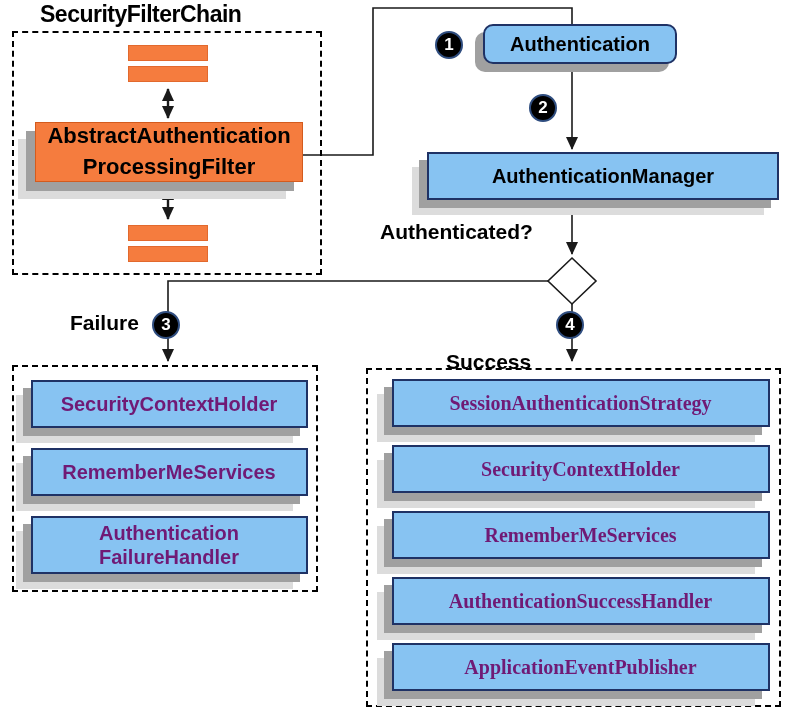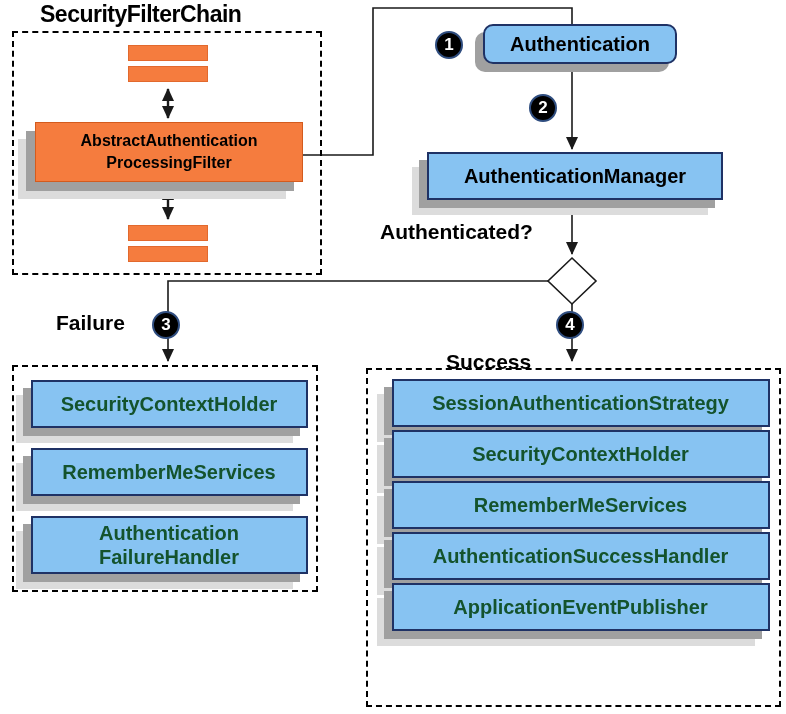--- a/index.html
+++ b/index.html
@@ -11,65 +11,65 @@
     overflow:hidden;
   }
   .abs{position:absolute;}
   #connector-layer{position:absolute;left:0;top:0;z-index:1;}
   .canvas > div{z-index:2;}
 
   
   #title{left:8px;top:1px;font-size:23px;font-weight:bold;color:#000;letter-spacing:-0.5px;margin-left:32px;}
   .flow-label{font-size:21px;font-weight:bold;color:#000000;white-space:nowrap;}
   #authq{left:380px;top:220px;}
-  #failure-label{left:56px;top:311px;}
+  #failure-label{left:70px;top:311px;}
   #success-label{left:446px;top:326px;margin-top:24px;}
 
   
   .dashed{border:2px dashed #000;background:transparent;}
   #sfc{left:12px;top:31px;width:306px;height:240px;}
   #failure-box{left:12px;top:365px;width:306px;height:227px;}
   #success-box{left:366px;top:368px;width:415px;height:339px;}
   .stack{display:flex;flex-direction:column;align-items:center;box-sizing:border-box;}
   #failure-box{padding:13px 0 0 8px;gap:20px;}
-  #success-box{padding:9px 0 0 14px;gap:3px;}
+  #success-box{padding:9px 0 0 14px;gap:18px;font-family:Liberation Serif, serif;}
 
   
   .bar{position:absolute;left:114px;width:80px;height:16px;background:#F57C3E;border:1px solid #E2692D;box-sizing:border-box;}
   #bar1{top:12px;} #bar2{top:33px;} #bar3{top:192px;} #bar4{top:213px;}
   #filter-box{
     position:absolute;left:21px;top:89px;width:268px;height:60px;
     background:#F57C3E;border:1px solid #D35B1E;box-sizing:border-box;
     display:flex;align-items:center;justify-content:center;
-    font-size:16px;font-weight:bold;color:#000;text-align:center;
+    font-size:22px;font-weight:bold;color:#000;text-align:center;
     line-height:1.4;white-space:pre-line;
     box-shadow:-9px 9px 0 #A0A0A0,-17px 17px 0 #DCDCDC;
   }
 
   
   .bbox{
     background:#87C3F2;border:2px solid #1F3265;box-sizing:border-box;
     display:flex;align-items:center;justify-content:center;
-    font-size:20px;font-weight:bold;color:#14532d;text-align:center;
+    font-size:20px;font-weight:bold;color:#701a75;text-align:center;
     line-height:1.2;white-space:pre-line;
     box-shadow:-8px 8px 0 #A0A0A0,-15px 15px 0 #DCDCDC;
     height:48px;flex:0 0 auto;
   }
   .tall{height:58px;}
   #failure-box .bbox{width:277px;}
   #success-box .bbox{width:378px;}
   #auth-box{
     left:483px;top:24px;width:194px;height:40px;border-radius:10px;
     background:#87C3F2;border:2px solid #1F3265;box-sizing:border-box;
     display:flex;align-items:center;justify-content:center;
     font-size:20px;font-weight:bold;color:#000;
     box-shadow:-8px 8px 0 #A0A0A0;
   }
   #authmgr-box{
-    left:427px;top:152px;width:296px;height:48px;
+    left:427px;top:152px;width:352px;height:48px;
     background:#87C3F2;border:2px solid #1F3265;box-sizing:border-box;
     display:flex;align-items:center;justify-content:center;
     font-size:20px;font-weight:bold;color:#000;
     box-shadow:-8px 8px 0 #A0A0A0,-15px 15px 0 #DCDCDC;
   }
 
   
   .badge{
     width:28px;height:28px;border-radius:50%;
     background:#000;border:2px solid #2F4D7F;box-sizing:border-box;

